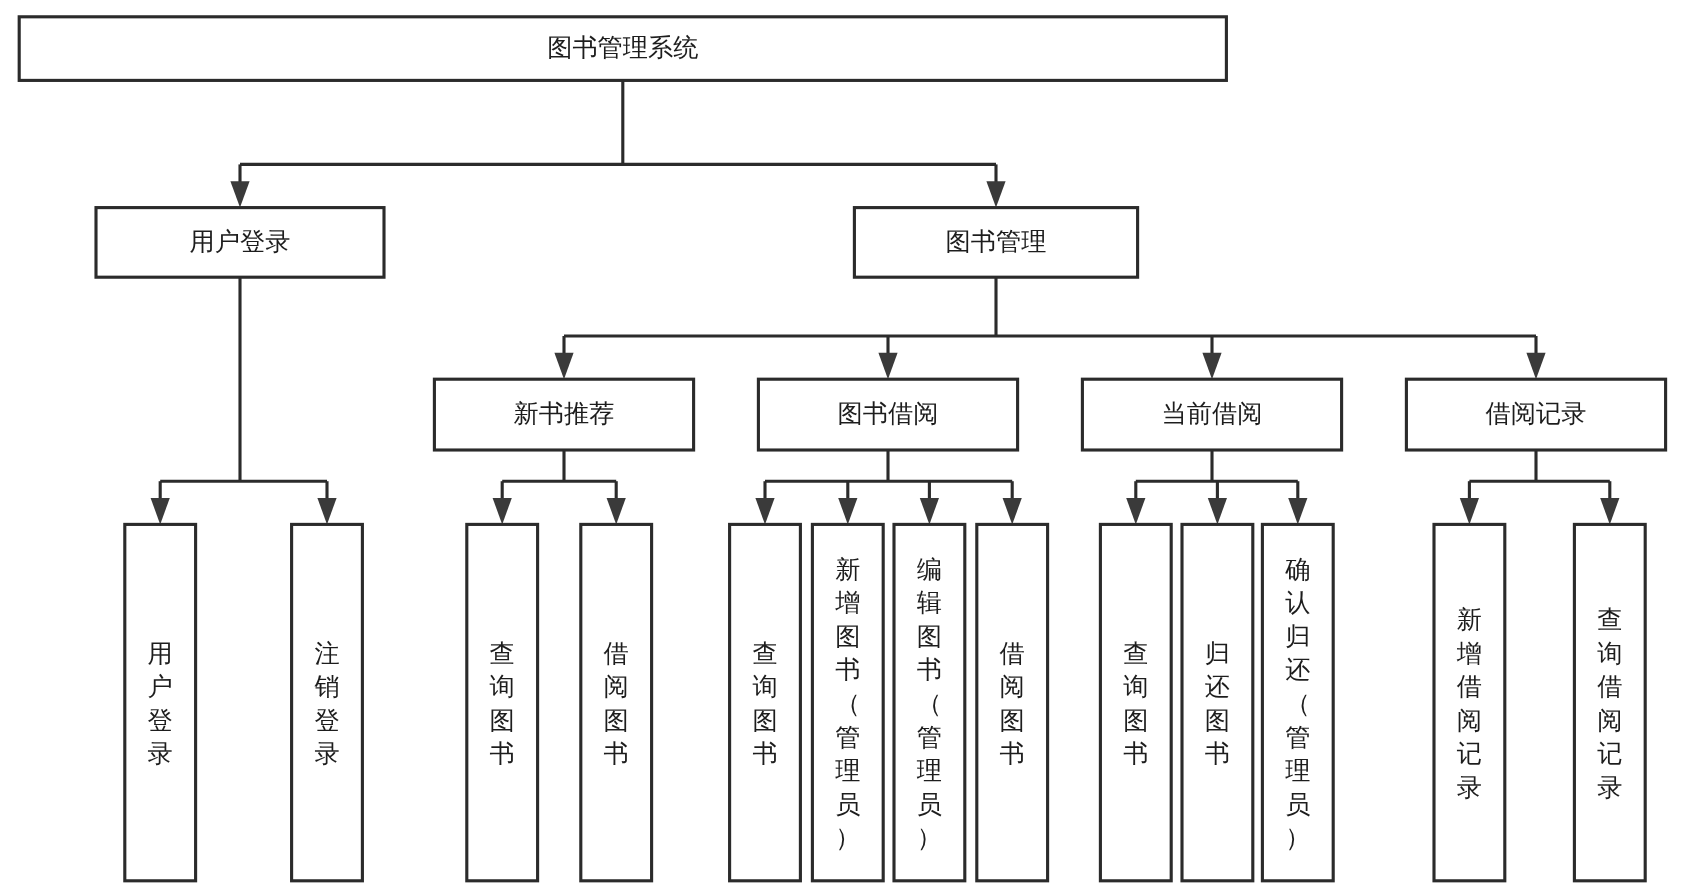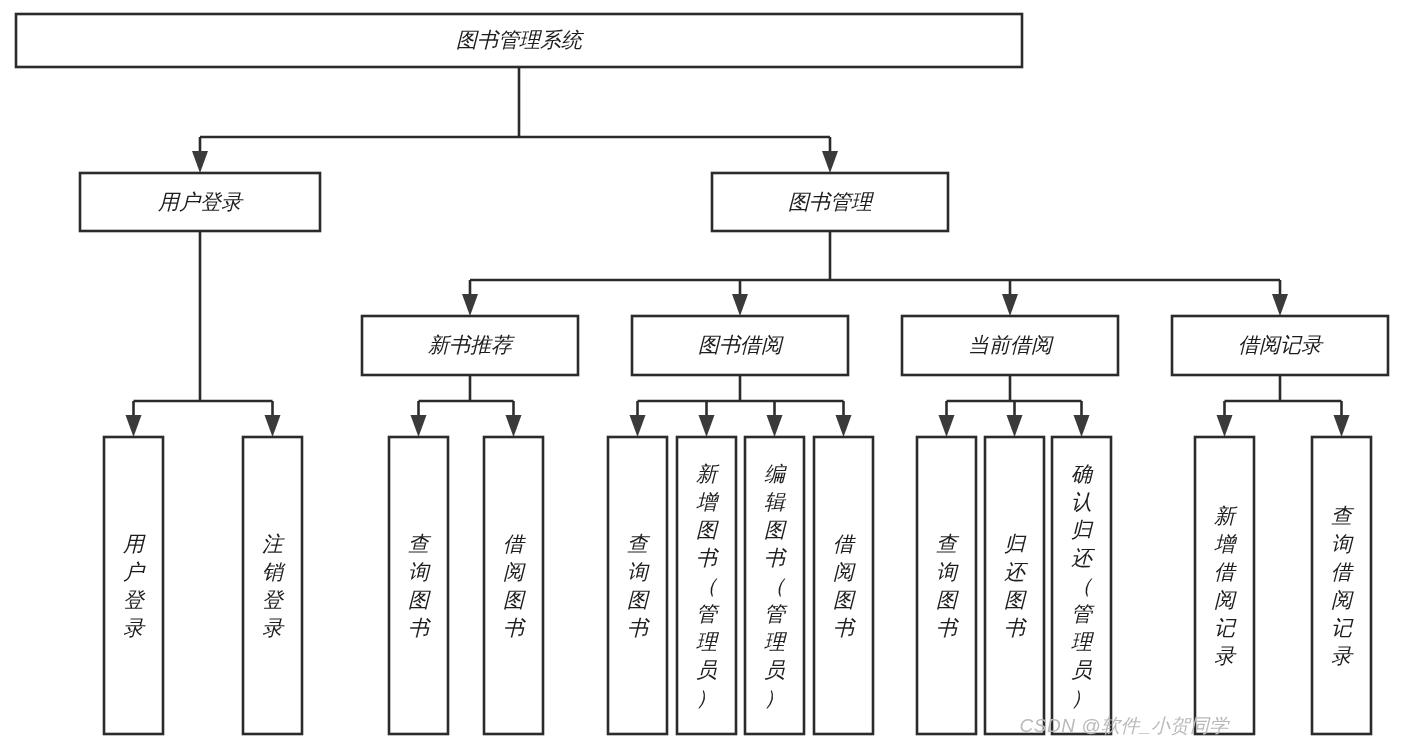--- a/index.html
+++ b/index.html
@@ -11,21 +11,20 @@
     width: 1405px;
     height: 747px;
     overflow: hidden;
     font-family: "Liberation Sans", "DejaVu Sans", sans-serif;
   }
   #chart-root {
     position: relative;
     width: 1241px;
     height: 747px;
     background: #ffffff;
-    font-style: italic;
   }
   svg#diagram {
     position: absolute;
     top: 0;
     left: 0;
     width: 1405px;
     height: 747px;
     display: block;
   }
   .node-box {
@@ -203,14 +202,13 @@
         <g>
           <rect class="node-box" x="1195" y="437" width="59" height="297"></rect>
           <text class="node-label-v" x="1224.5" y="523.34"><tspan x="1224.5" dy="0">新</tspan><tspan x="1224.5" dy="28">增</tspan><tspan x="1224.5" dy="28">借</tspan><tspan x="1224.5" dy="28">阅</tspan><tspan x="1224.5" dy="28">记</tspan><tspan x="1224.5" dy="28">录</tspan></text>
         </g>
         <g>
           <rect class="node-box" x="1312" y="437" width="59" height="297"></rect>
           <text class="node-label-v" x="1341.5" y="523.34"><tspan x="1341.5" dy="0">查</tspan><tspan x="1341.5" dy="28">询</tspan><tspan x="1341.5" dy="28">借</tspan><tspan x="1341.5" dy="28">阅</tspan><tspan x="1341.5" dy="28">记</tspan><tspan x="1341.5" dy="28">录</tspan></text>
         </g>
       </g>
     </svg>
-  <div class="watermark">CSDN @软件_小贺同学</div>
 </div>
 
 </body></html>

